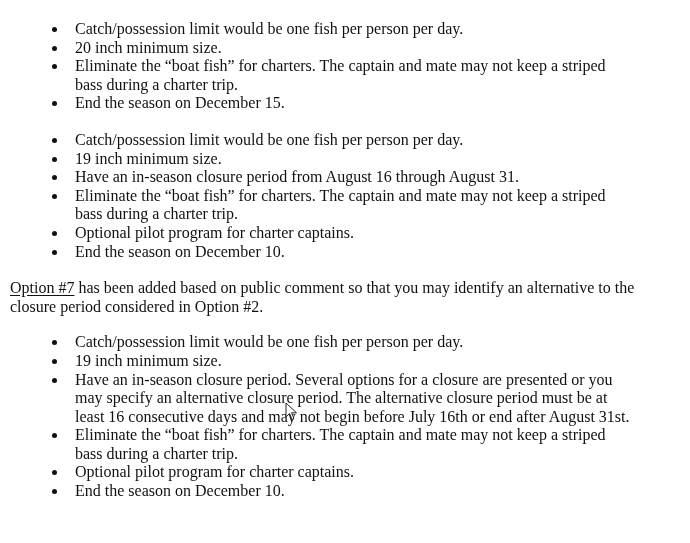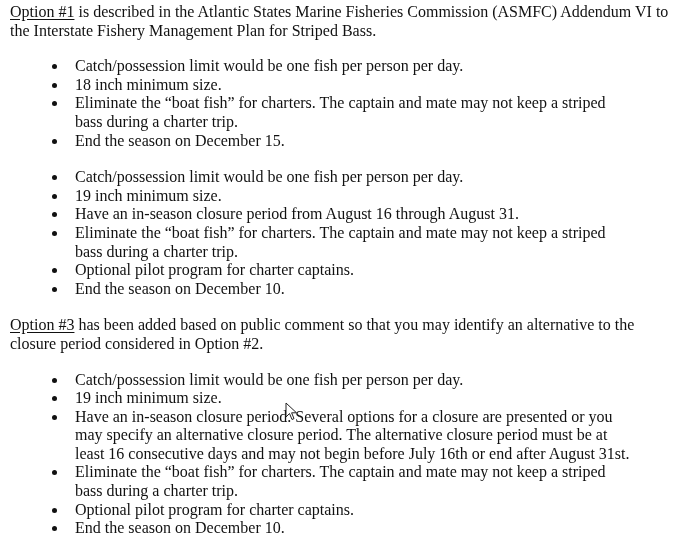--- a/index.html
+++ b/index.html
@@ -60,42 +60,41 @@
       width: 14px;
       height: 20px;
     }
   </style>
 </head>
 <body>
 
 <div class="doc">
 
   <div class="section">
-    <p class="intro"><span class="opt-link">Option #1</span><span> is described in the Atlantic States Marine Fisheries Commission (ASMFC) Addendum VI to the Interstate Fishery Management Plan for Striped Bass.</span></p>
     <ul class="bullets">
       <li><span class="dot"></span><span>Catch/possession limit would be one fish per person per day.</span></li>
-      <li><span class="dot"></span><span>18 inch minimum size.</span></li>
+      <li><span class="dot"></span><span>20 inch minimum size.</span></li>
       <li><span class="dot"></span><span>Eliminate the “boat fish” for charters. The captain and mate may not keep a striped bass during a charter trip.</span></li>
       <li><span class="dot"></span><span>End the season on December 15.</span></li>
     </ul>
   </div>
 
   <div class="section">
     <ul class="bullets">
       <li><span class="dot"></span><span>Catch/possession limit would be one fish per person per day.</span></li>
       <li><span class="dot"></span><span>19 inch minimum size.</span></li>
       <li><span class="dot"></span><span>Have an in-season closure period from August 16 through August 31.</span></li>
       <li><span class="dot"></span><span>Eliminate the “boat fish” for charters. The captain and mate may not keep a striped bass during a charter trip.</span></li>
       <li><span class="dot"></span><span>Optional pilot program for charter captains.</span></li>
       <li><span class="dot"></span><span>End the season on December 10.</span></li>
     </ul>
   </div>
 
   <div class="section">
-    <p class="intro"><span class="opt-link">Option #3</span><span> has been added based on public comment so that you may identify an alternative to the closure period considered in Option #2.</span></p>
+    <p class="intro"><span class="opt-link">Option #7</span><span> has been added based on public comment so that you may identify an alternative to the closure period considered in Option #2.</span></p>
     <ul class="bullets">
       <li><span class="dot"></span><span>Catch/possession limit would be one fish per person per day.</span></li>
       <li><span class="dot"></span><span>19 inch minimum size.</span></li>
       <li><span class="dot"></span><span>Have an in-season closure period. Several options for a closure are presented or you may specify an alternative closure period. The alternative closure period must be at least 16 consecutive days and may not begin before July 16th or end after August 31st.</span></li>
       <li><span class="dot"></span><span>Eliminate the “boat fish” for charters. The captain and mate may not keep a striped bass during a charter trip.</span></li>
       <li><span class="dot"></span><span>Optional pilot program for charter captains.</span></li>
       <li><span class="dot"></span><span>End the season on December 10.</span></li>
     </ul>
   </div>
 </div>

